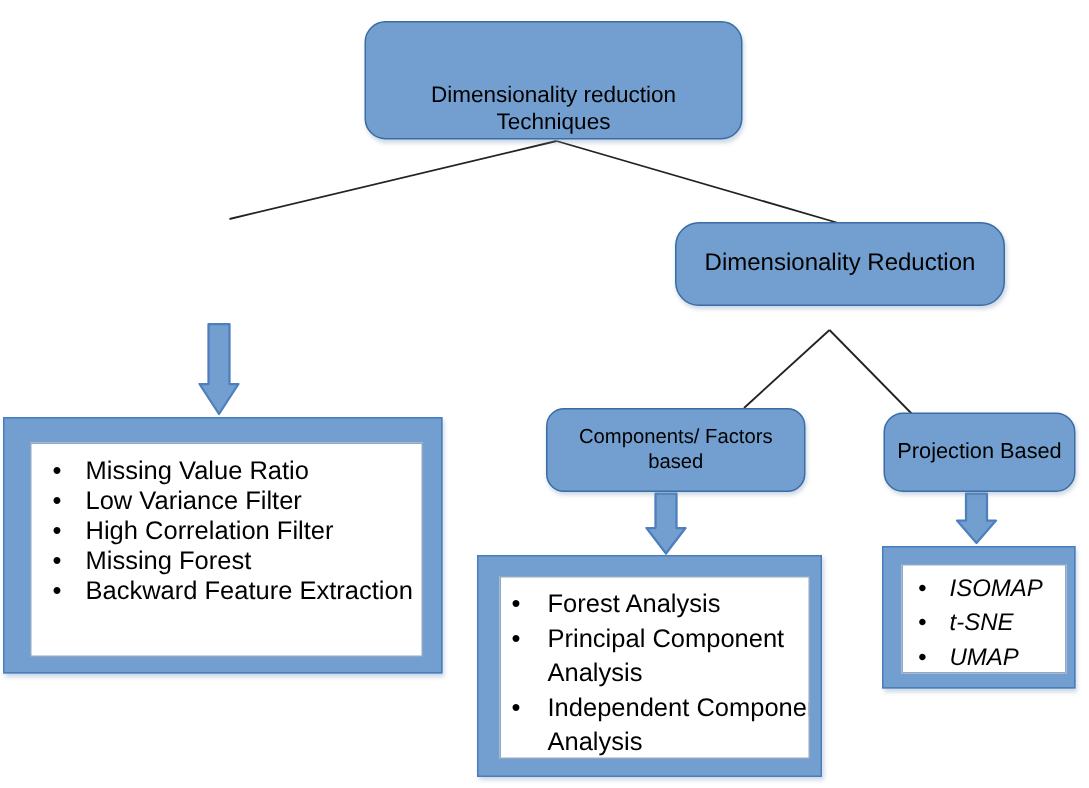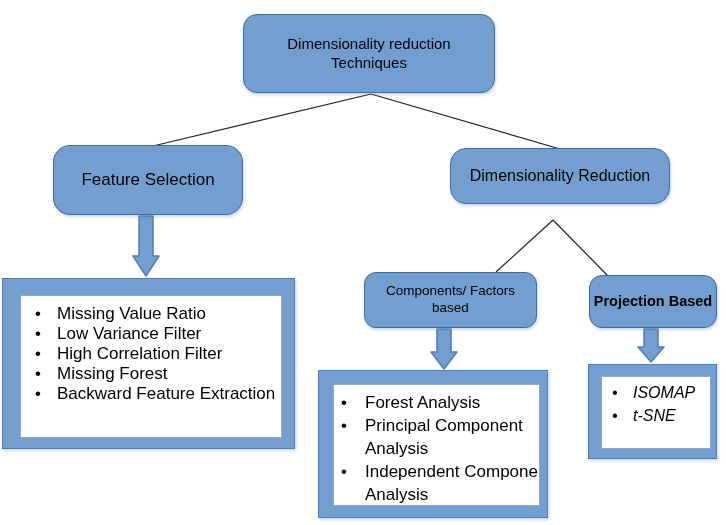--- a/index.html
+++ b/index.html
@@ -6,25 +6,25 @@
   #canvas{
     position:relative;width:726px;height:525px;background:#fff;overflow:hidden;
     font-family:"Liberation Sans",sans-serif;color:#000;
   }
   svg.overlay{position:absolute;left:0;top:0;width:726px;height:525px;pointer-events:none;}
   .node{
     position:absolute;display:flex;align-items:center;justify-content:center;
     background:#729fcf;border:1.5px solid #3a6ca5;box-sizing:border-box;
     text-align:center;line-height:1.25;box-shadow:1px 2px 3px rgba(110,140,175,.35);
   }
-  .node-root{left:243px;top:14px;width:252px;height:79px;border-radius:14px;font-size:15px;padding:0 14px;}
+  .node-root{left:243px;top:14px;width:252px;height:79px;border-radius:14px;font-size:15px;padding:0 14px;align-items:flex-end;}
   .node-feature{left:53px;top:145px;width:190px;height:70px;border-radius:17px;font-size:17px;white-space:nowrap;}
   .node-dimred{left:450px;top:148px;width:220px;height:56px;border-radius:16px;font-size:16px;white-space:nowrap;}
   .node-components{left:364px;top:272px;width:173px;height:56px;border-radius:12px;font-size:13.5px;padding:0 10px;}
-  .node-projection{left:589px;top:275px;width:128px;height:53px;border-radius:13px;font-size:14.5px;white-space:nowrap;font-weight:bold;}
+  .node-projection{left:589px;top:275px;width:128px;height:53px;border-radius:13px;font-size:14.5px;white-space:nowrap;}
   .listbox{
     position:absolute;background:#729fcf;border:1.5px solid #4a7ebb;box-sizing:border-box;
     box-shadow:1px 2px 3px rgba(110,140,175,.35);
   }
   .listbox-left{left:2px;top:278px;width:293px;height:171px;}
   .listbox-center{left:318px;top:370px;width:230px;height:148px;}
   .listbox-right{left:588px;top:364px;width:129px;height:95px;}
   .inner{
     position:absolute;background:#fff;border:1.5px solid #90a8c4;box-sizing:border-box;overflow:hidden;
   }
@@ -59,23 +59,20 @@
       <polygon points="139,216 153,216 153,256 159,256 146,276 133,256 139,256"></polygon>
       <polygon points="437,329 451,329 451,352 457,352 444,369 431,352 437,352"></polygon>
       <polygon points="644,329 658,329 658,347 664,347 651,362 638,347 644,347"></polygon>
     </g>
   </svg>
 
   <div class="node node-root">
     <span>Dimensionality reduction Techniques</span>
   </div>
 
-  <div class="node node-feature">
-    <span>Feature Selection</span>
-  </div>
 
   <div class="node node-dimred">
     <span>Dimensionality Reduction</span>
   </div>
 
   <div class="node node-components">
     <span>Components/ Factors based</span>
   </div>
 
   <div class="node node-projection">
@@ -104,17 +101,18 @@
 Analysis</li>
         </ul>
     </div>
   </div>
 
   <div class="listbox listbox-right">
     <div class="inner">
       <ul class="blist">
           <li>ISOMAP</li>
           <li>t-SNE</li>
+          <li>UMAP</li>
         </ul>
     </div>
   </div>
 
 </div>
 
 </body></html>

